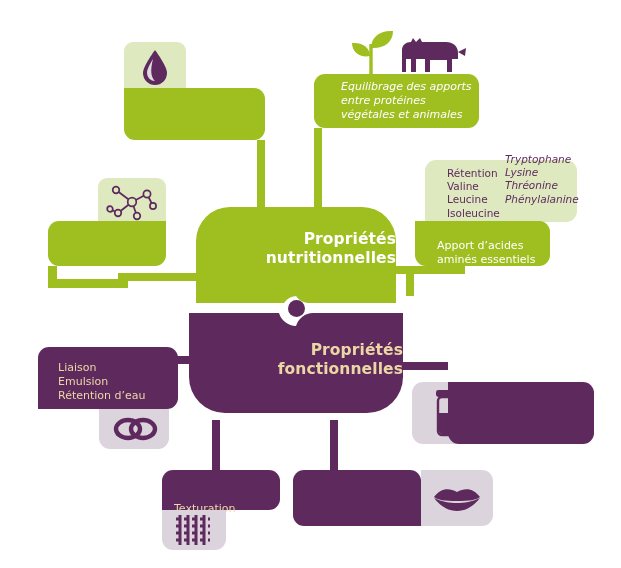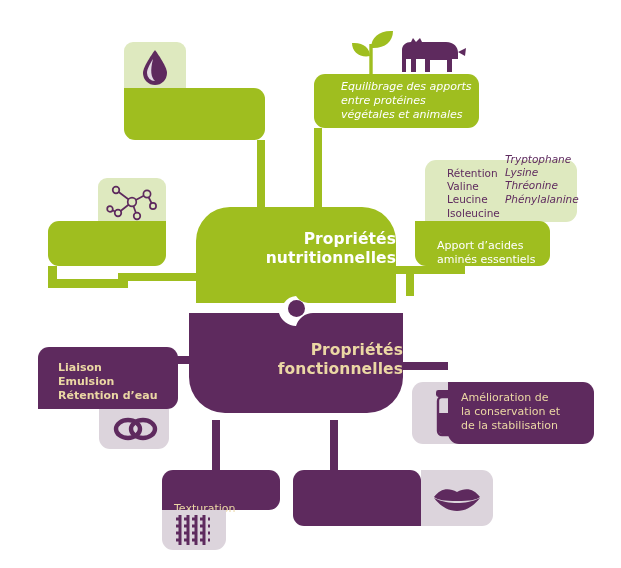--- a/index.html
+++ b/index.html
@@ -125,41 +125,38 @@
     <div class="t-sm label-dark">Tryptophane</div>
     <div class="t-sm label-dark">Lysine</div>
     <div class="t-sm label-dark">Thréonine</div>
     <div class="t-sm label-dark">Phénylalanine</div>
   </div>
   <div class="blk g-dark" style="left:415px;top:221px;width:135px;height:45px;border-radius:0 11px 11px 11px;"></div>
   <div class="txt t-md label-on-green" style="left:437px;top:231px;width:120px;margin-top:8px;">Apport d’acides
 aminés essentiels</div>
 
   <div class="blk p-dark" style="left:38px;top:347px;width:140px;height:62px;border-radius:11px 11px 11px 0;"></div>
-  <div class="txt t-md label-on-purple" style="left:58px;top:361px;width:124px;font-weight:bold;">Liaison
+  <div class="txt t-md label-on-purple" style="left:58px;top:361px;width:124px;">Liaison
 Emulsion
 Rétention d’eau</div>
   <div class="blk p-light" style="left:99px;top:409px;width:70px;height:40px;border-radius:0 0 11px 11px;"></div>
   <svg class="blk" style="left:112px;top:417px;width:46px;height:24px;">
     <g fill="none" stroke="#5E2A5E" stroke-width="4.4">
       <ellipse cx="16" cy="12" rx="12" ry="9"></ellipse>
       <ellipse cx="31" cy="12" rx="12" ry="9"></ellipse>
     </g>
   </svg>
 
   <div class="blk p-light" style="left:412px;top:382px;width:72px;height:62px;border-radius:11px 0 0 11px;"></div>
   <svg class="blk" style="left:430px;top:389px;width:34px;height:48px;">
     <rect x="6" y="1" width="22" height="7" rx="2.4" fill="#5E2A5E"></rect>
     <rect x="8" y="8" width="18" height="38" rx="4" fill="none" stroke="#5E2A5E" stroke-width="2.4"></rect>
     <path d="M9,24 L25,24 L25,42 A3,3 0 0 1 22,45 L12,45 A3,3 0 0 1 9,42 Z" fill="#5E2A5E"></path>
   </svg>
   <div class="blk p-dark" style="left:448px;top:382px;width:146px;height:62px;border-radius:0 11px 11px 11px;"></div>
-  <div class="txt t-md label-on-purple" style="left:461px;top:391px;width:134px;">Amélioration de
-la conservation et
-de la stabilisation</div>
 
   <div class="blk p-dark" style="left:162px;top:470px;width:118px;height:40px;border-radius:11px 11px 11px 0;"></div>
   <div class="txt t-md label-on-purple" style="left:174px;top:482px;width:106px;margin-top:20px;">Texturation</div>
   <div class="blk p-light" style="left:162px;top:510px;width:64px;height:40px;border-radius:0 0 11px 11px;"></div>
   <svg class="blk" style="left:176px;top:515px;width:34px;height:30px;">
     <g stroke="#5E2A5E" stroke-width="3" fill="none">
       <path d="M4,0 L4,30 M12,0 L12,30 M20,0 L20,30 M28,0 L28,30"></path>
       <path d="M0,4 L34,4 M0,11 L34,11 M0,18 L34,18 M0,25 L34,25" stroke-dasharray="5 3"></path>
     </g>
   </svg>

